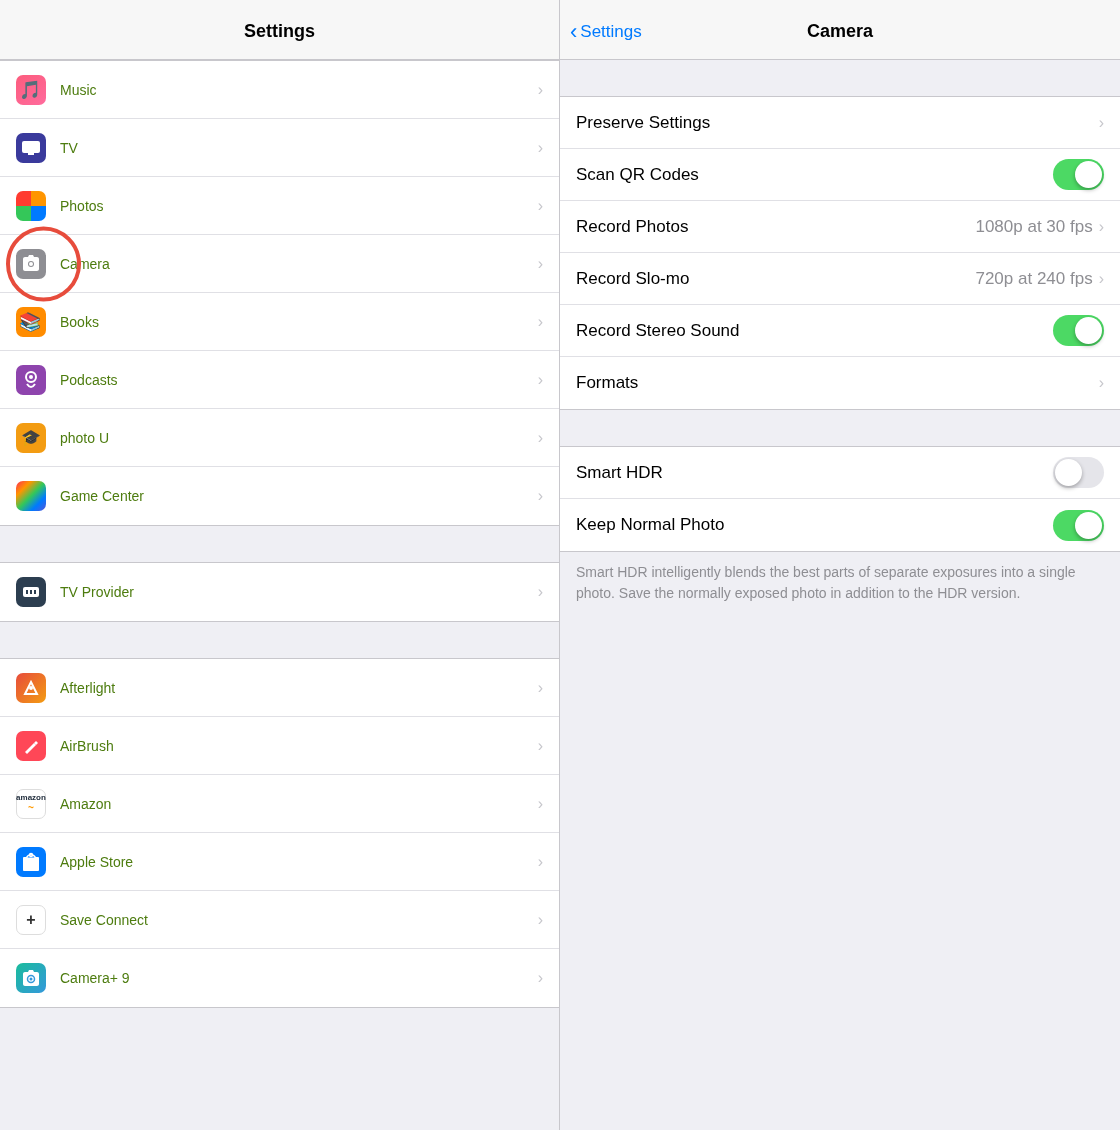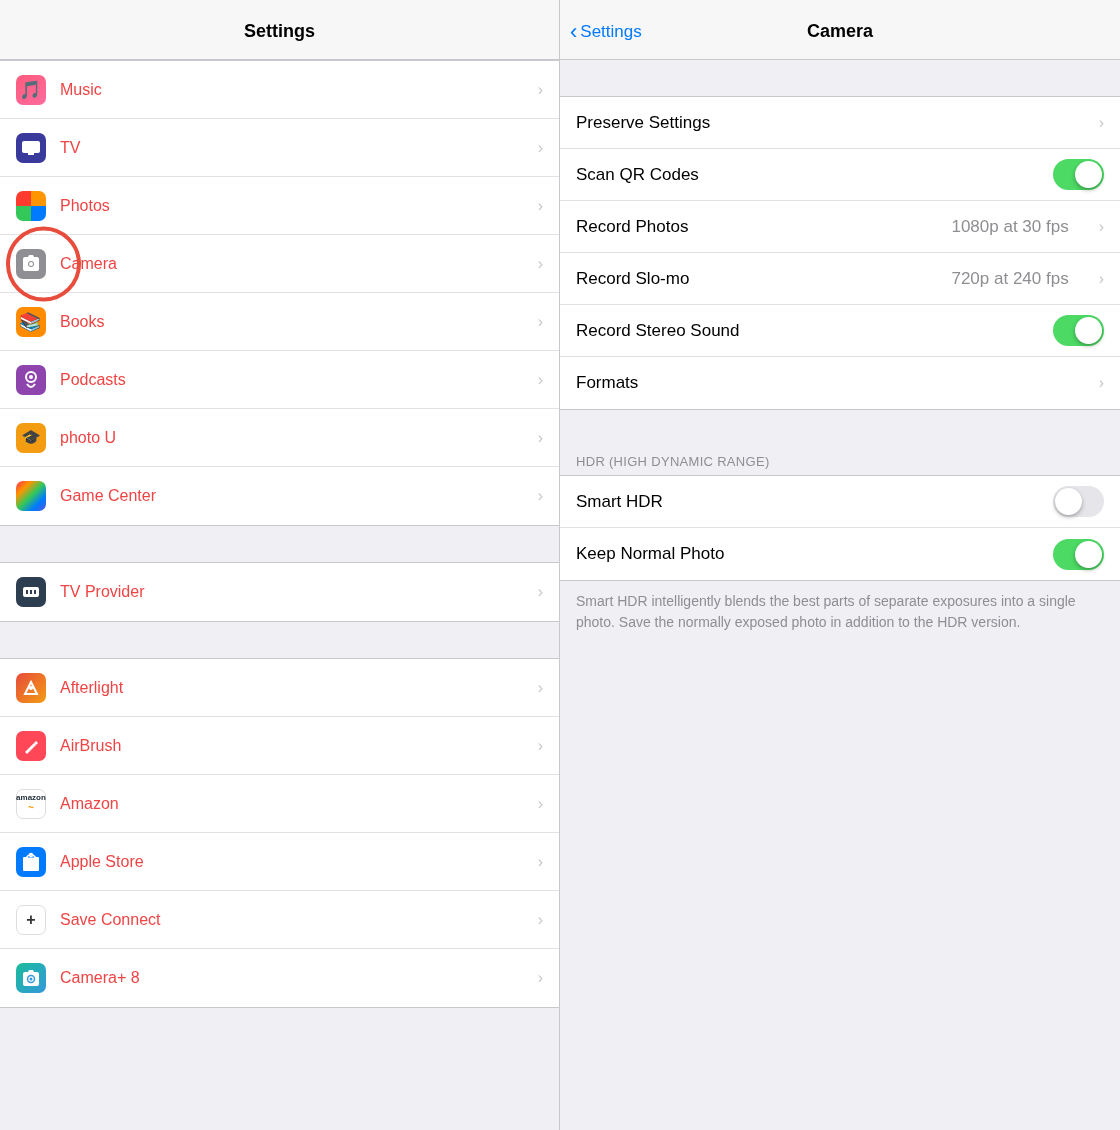--- a/index.html
+++ b/index.html
@@ -61,22 +61,22 @@
       border-radius: 7px;
       margin-right: 14px;
       flex-shrink: 0;
       display: flex;
       align-items: center;
       justify-content: center;
       font-size: 18px;
     }
     .item-label {
       flex: 1;
-      font-size: 16px;
-      color: #ef4444;
+      font-size: 14px;
+      color: #4d7c0f;
     }
     .item-chevron {
       color: #c7c7cc;
       font-size: 16px;
     }
     .camera-item {
       position: relative;
     }
     .camera-circle {
       position: absolute;
@@ -147,21 +147,20 @@
       border-bottom: 1px solid #c8c7cc;
     }
     .camera-item-row {
       display: flex;
       align-items: center;
       padding: 0 16px;
       height: 52px;
       border-bottom: 1px solid #e0e0e5;
       background: #fff;
       position: relative;
-      gap: 24px;
     }
     .camera-item-row:last-child {
       border-bottom: none;
     }
     .camera-item-label {
       flex: 1;
       font-size: 17px;
       color: #000;
     }
     .camera-item-value {
@@ -397,21 +396,21 @@
     </div>
 
     <div class="settings-item">
       <div class="item-icon" style="background:linear-gradient(135deg,#1abc9c,#3498db);border-radius:7px;display:flex;align-items:center;justify-content:center;">
         <svg width="20" height="17" viewBox="0 0 20 17">
           <path d="M7 2 L8 0 L12 0 L13 2 L16 2 C17.1 2 18 2.9 18 4 L18 14 C18 15.1 17.1 16 16 16 L4 16 C2.9 16 2 15.1 2 14 L2 4 C2 2.9 2.9 2 4 2 Z" fill="white"></path>
           <circle cx="10" cy="9" r="3.5" fill="none" stroke="#3498db" stroke-width="1.5"></circle>
           <circle cx="10" cy="9" r="1.5" fill="#3498db"></circle>
         </svg>
       </div>
-      <span class="item-label">Camera+ 8</span>
+      <span class="item-label">Camera+ 9</span>
       <span class="item-chevron">›</span>
     </div>
   </div>
 </div>
 
 <div class="right-panel">
   <div class="right-header">
     <div class="back-button">
       <span class="back-chevron">‹</span>
       <span>Settings</span>
@@ -456,23 +455,20 @@
     </div>
 
     <div class="camera-item-row">
       <span class="camera-item-label">Formats</span>
       <span class="camera-chevron">›</span>
     </div>
   </div>
 
   <div class="right-section-gap"></div>
 
-  <div class="hdr-header">
-    <span>HDR (HIGH DYNAMIC RANGE)</span>
-  </div>
 
   <div class="camera-settings-list">
 
     <div class="camera-item-row">
       <span class="camera-item-label">Smart HDR</span>
       <div class="toggle off">
         <div class="toggle-knob"></div>
       </div>
     </div>
 

